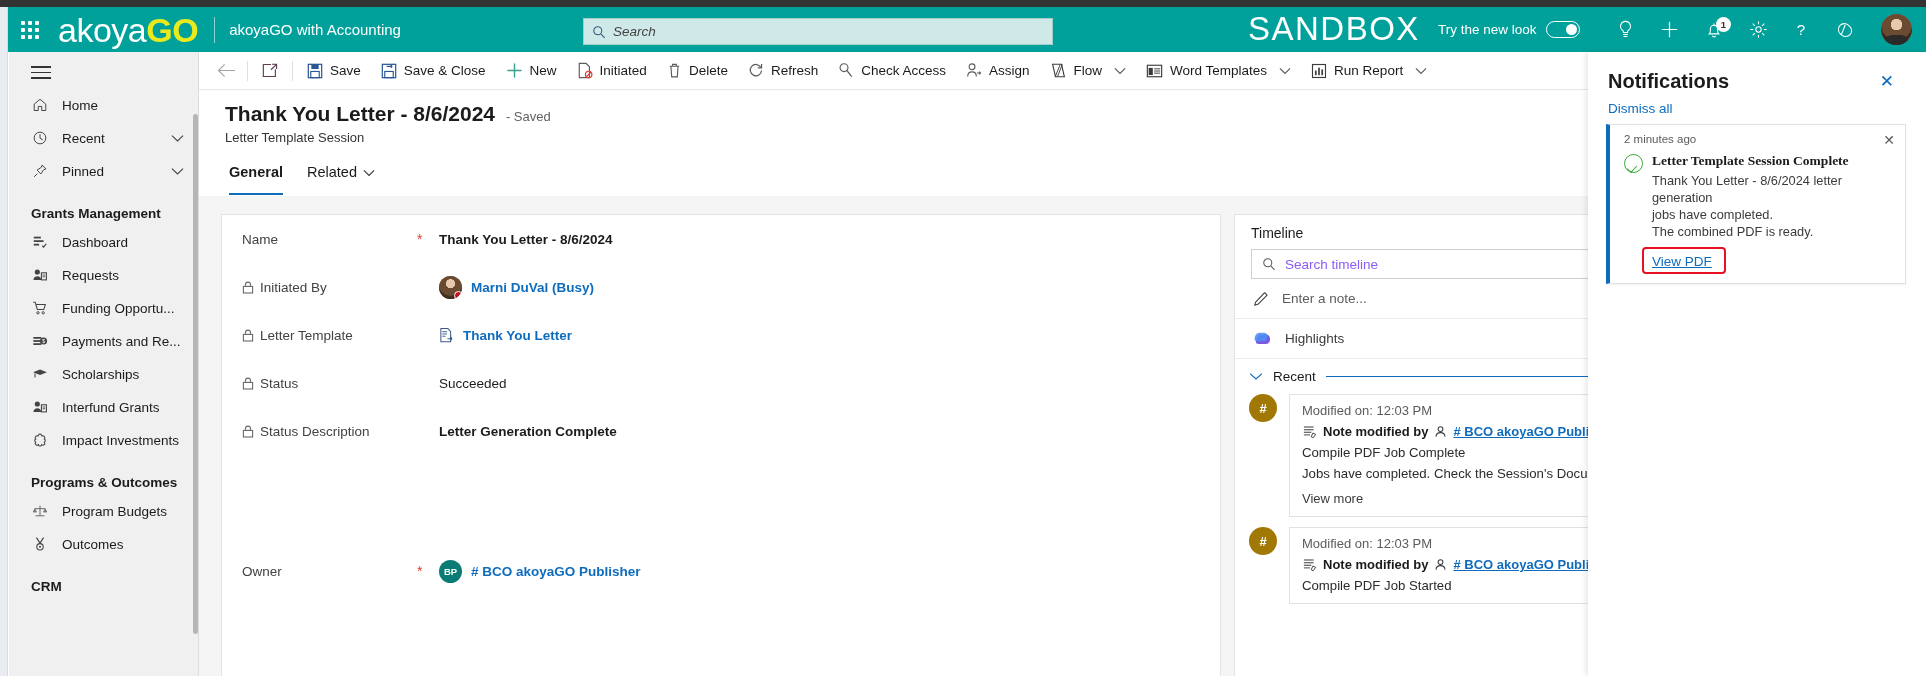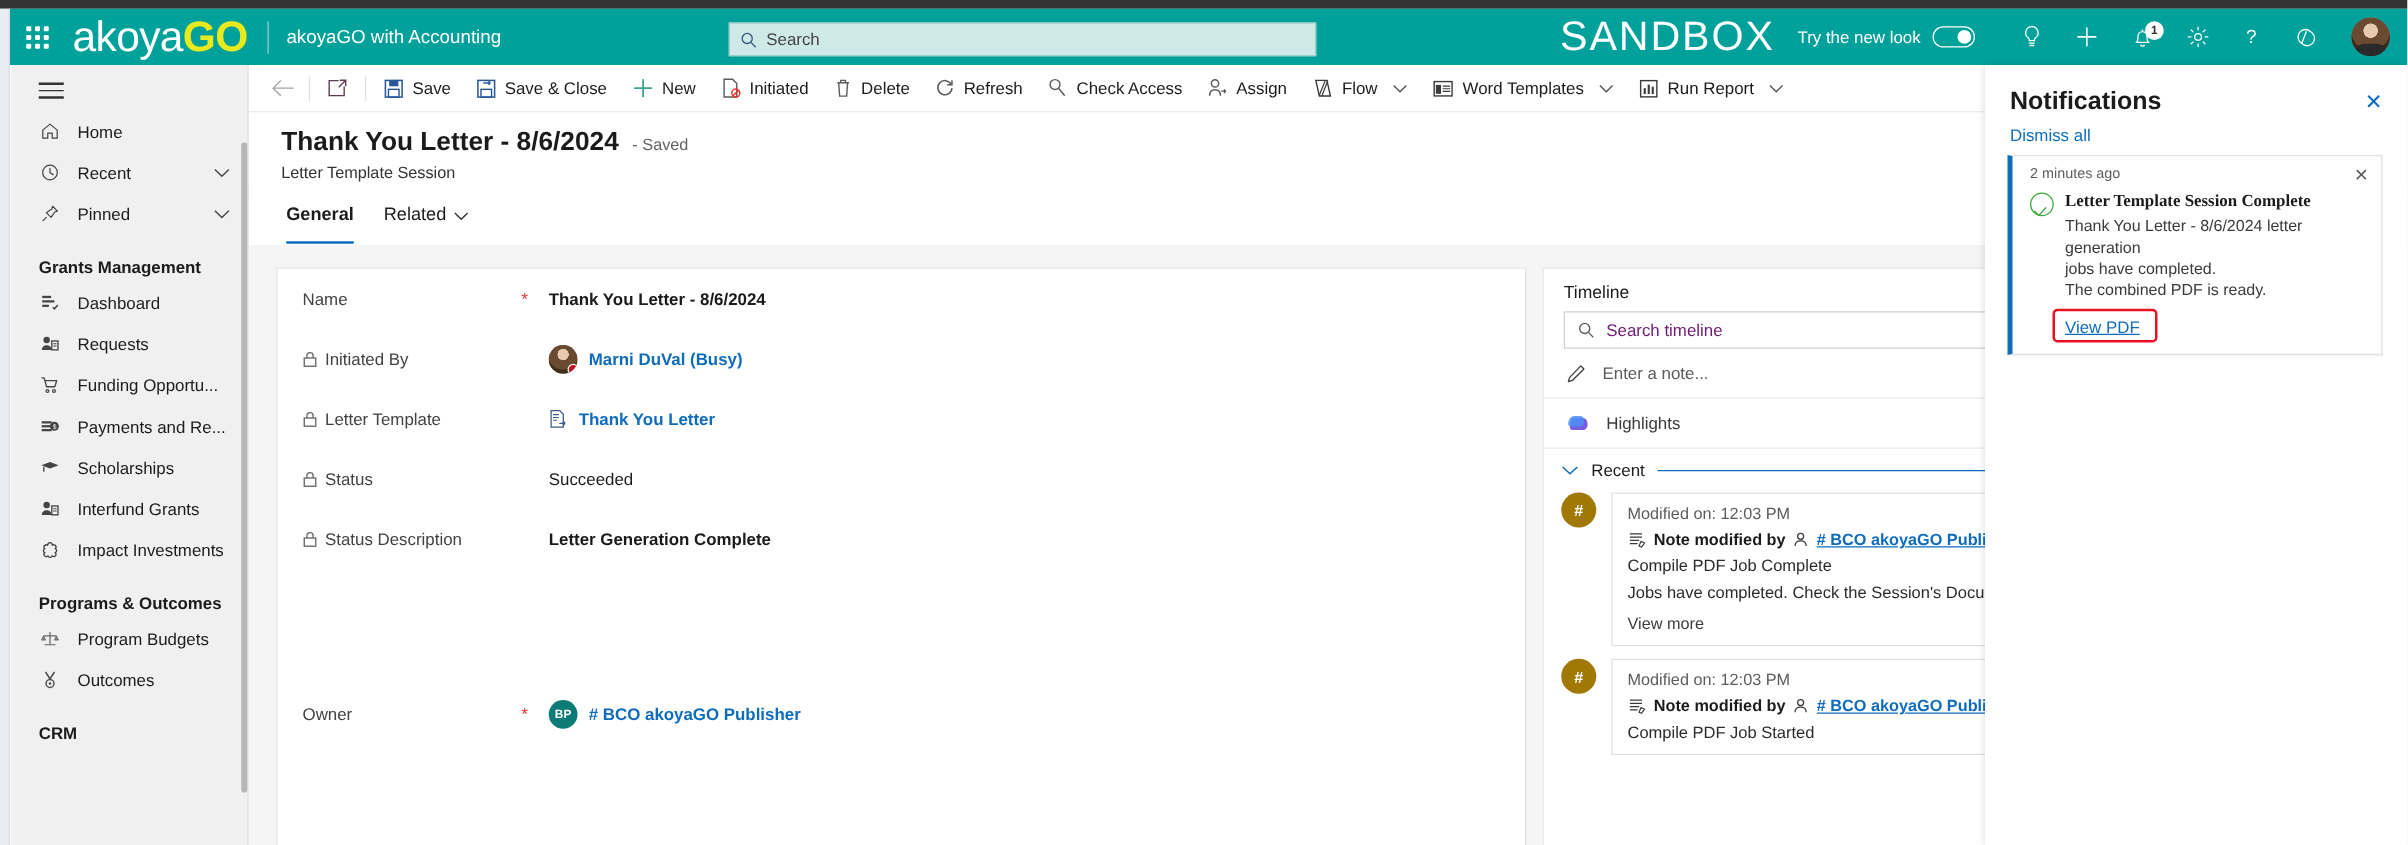--- a/index.html
+++ b/index.html
@@ -23,21 +23,21 @@
   }
   .waffle { width:44px; display:flex; justify-content:center; align-items:center; cursor:pointer; }
   .waffle-grid { display:grid; grid-template-columns:repeat(3,4px); grid-template-rows:repeat(3,4px); gap:3px; }
   .waffle-grid i { display:block; width:4px;height:4px;background:#fff;border-radius:1px;}
   .brand { font-size:34px; letter-spacing:-0.5px; color:#ffffff; font-weight:300; line-height:1; margin-left:6px; white-space:nowrap;}
   .brand .go { color:#e8ea1d; font-weight:600; }
   .brand-sep { width:1px; height:26px; background:rgba(255,255,255,.55); margin:0 14px 0 16px; }
   .app-name { color:#ffffff; font-size:15px; white-space:nowrap; }
   .hdr-search {
     position:absolute; left:575px; top:11px; width:470px; height:27px;
-    background:#cfe9e8; border:1px solid #9fcecb; display:flex; align-items:center; padding:0 8px; gap:7px; cursor:text;
+    background:#cfe9e8; border:1px solid #9fcecb; display:flex; align-items:center; padding:0 8px; gap:7px; cursor:text;font-style:italic;
   }
   .hdr-search .ph { color:#444; font-size:13.5px; }
   .sandbox {
     position:absolute; left:1240px; top:3px; color:#fff; font-size:33px; font-weight:300; letter-spacing:1.5px;
   }
   .newlook { position:absolute; left:1430px; top:14px; display:flex; align-items:center; gap:9px; color:#fff; font-size:13.5px; white-space:nowrap;}
   .toggle { width:34px; height:17px; border:1.5px solid #fff; border-radius:10px; position:relative; background:transparent; }
   .toggle i { position:absolute; right:2px; top:1.5px; width:11px; height:11px; border-radius:50%; background:#fff; }
   .hdr-icons { position:absolute; right:14px; top:0; height:45px; display:flex; align-items:center; gap:26px; }
   .hdr-icons .hi { color:#fff; display:flex; align-items:center; justify-content:center; cursor:pointer; position:relative; }
@@ -104,41 +104,41 @@
   .pa .hair { position:absolute; inset:0; background:radial-gradient(circle at 50% 33%, #e7c9ad 0 23%, #6b4a32 24% 62%, #43301f 63% 100%); }
   .pa-busy { position:absolute; right:-1px; bottom:-1px; width:9px;height:9px;border-radius:50%;background:#c50f1f;border:1.5px solid #fff;}
   .owner-av { width:23px;height:23px;border-radius:50%;background:#0b7c75;color:#fff;font-size:9.5px;font-weight:700;display:flex;align-items:center;justify-content:center;flex:0 0 23px;}
 
   
   .timeline {
     position:absolute; left:1035px; top:18px; width:692px; height:462px; background:#fff; border:1px solid #e3e3e3; border-right:none; border-bottom:none;
     overflow:hidden;
   }
   .tl-title { font-size:14px; font-weight:400; color:#1b1b1b; padding:10px 0 8px 16px; }
-  .tl-search { margin:0 0 0 16px; width:640px; height:30px; border:1px solid #cfcfcf; display:flex; align-items:center; gap:9px; padding-left:10px; color:#701a75; font-size:13.5px; cursor:text;}
+  .tl-search { margin:0 0 0 16px; width:640px; height:30px; border:1px solid #cfcfcf; display:flex; align-items:center; gap:9px; padding-left:10px; color:#8b5cf6; font-size:13.5px; cursor:text;}
   .tl-row { height:40px; display:flex; align-items:center; gap:13px; padding-left:18px; font-size:13.5px; color:#3b3b3b; border-bottom:1px solid #ececec; margin-right:0; }
   .tl-row.note { color:#5c5c5c; }
   .tl-recent { display:flex; align-items:center; gap:10px; padding:10px 0 0 14px; }
   .tl-recent .lbl { font-size:13.5px; color:#1b1b1b; }
   .tl-recent .rule { flex:1; height:1.6px; background:#0f6cbd; margin-right:0px; }
   .tl-entry { display:flex; gap:12px; padding:10px 0 0 14px; }
   .tl-bubble { width:28px;height:28px;border-radius:50%;background:#a07803;color:#fff;font-size:13px;font-weight:700;display:flex;align-items:center;justify-content:center;flex:0 0 28px;}
   .tl-card { flex:1; border:1px solid #e1e1e1; padding:8px 12px 10px 12px; background:#fff; margin-right:0; }
   .tl-card .time { font-size:13px; color:#5c5c5c; }
   .tl-card .by { font-size:13px; font-weight:700; color:#1b1b1b; margin-top:6px; display:flex; align-items:center; gap:6px;}
   .tl-card .by a { color:#0f6cbd; text-decoration:underline; }
   .tl-card .line { font-size:13.2px; color:#2b2b2b; margin-top:6px; }
   .tl-card .viewmore { font-size:13px; color:#3b3b3b; margin-top:10px; cursor:pointer;}
 
   
   .notif {
     position:absolute; left:1588px; top:52px; width:338px; height:624px; background:#fff;
     box-shadow:-2px 0 6px rgba(0,0,0,.10); z-index:30;
   }
-  .notif-head { display:flex; align-items:center; justify-content:space-between; padding:18px 20px 0 20px;gap:32px;}
+  .notif-head { display:flex; align-items:center; justify-content:space-between; padding:18px 32px 0 20px;gap:32px;}
   .notif-title { font-size:20px; font-weight:600; color:#1b1b1b; }
   .notif-x { color:#0f6cbd; font-size:17px; cursor:pointer; line-height:1;}
   .dismiss { color:#0f6cbd; font-size:13.5px; padding:8px 0 8px 20px; cursor:pointer; }
   .notif-card { margin:0 20px 0 18px; border:1px solid #e1e1e1; border-left:4px solid #0f6cbd; background:#fff; padding:8px 12px 14px 14px; position:relative; box-shadow:0 1px 2px rgba(0,0,0,.06);}
   .notif-time { font-size:11.5px; color:#5c5c5c; }
   .notif-cx { position:absolute; right:10px; top:7px; color:#5c5c5c; font-size:14px; cursor:pointer; }
   .notif-body { display:flex; gap:9px; margin-top:8px; }
   .check { width:19px;height:19px;border-radius:50%;border:1.7px solid #3aa93a; position:relative; flex:0 0 19px; margin-top:1px;}
   .check::after { content:""; position:absolute; left:4px; top:8px; width:4.5px; height:8px; border:solid #3aa93a; border-width:0 1.7px 1.7px 0; transform:rotate(42deg);}
   .notif-h { font-size:13.5px; font-weight:700; color:#1b1b1b;font-family:Liberation Serif, serif; }

